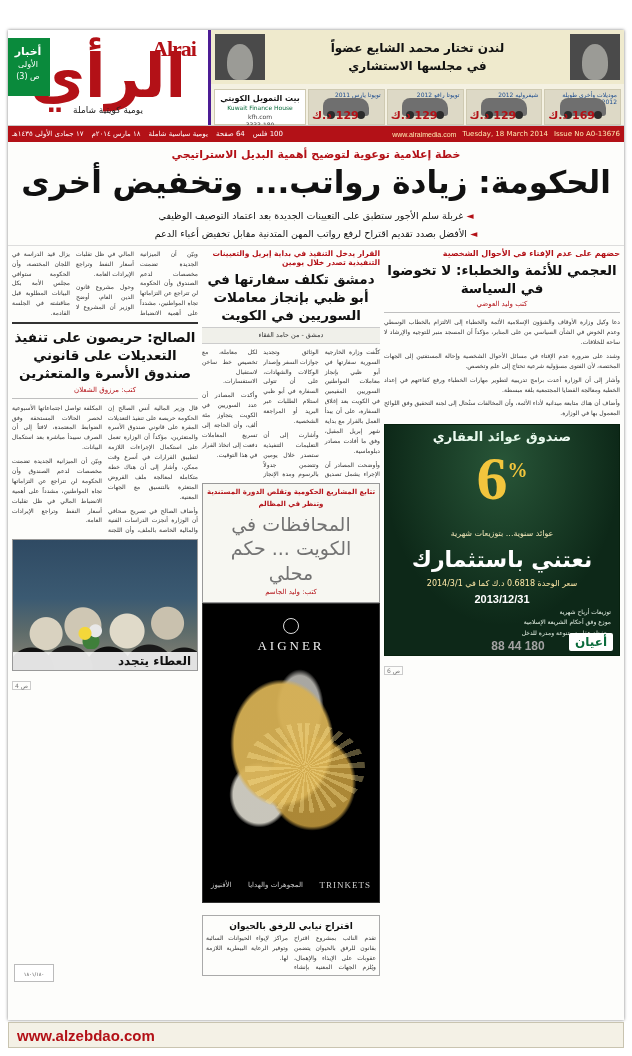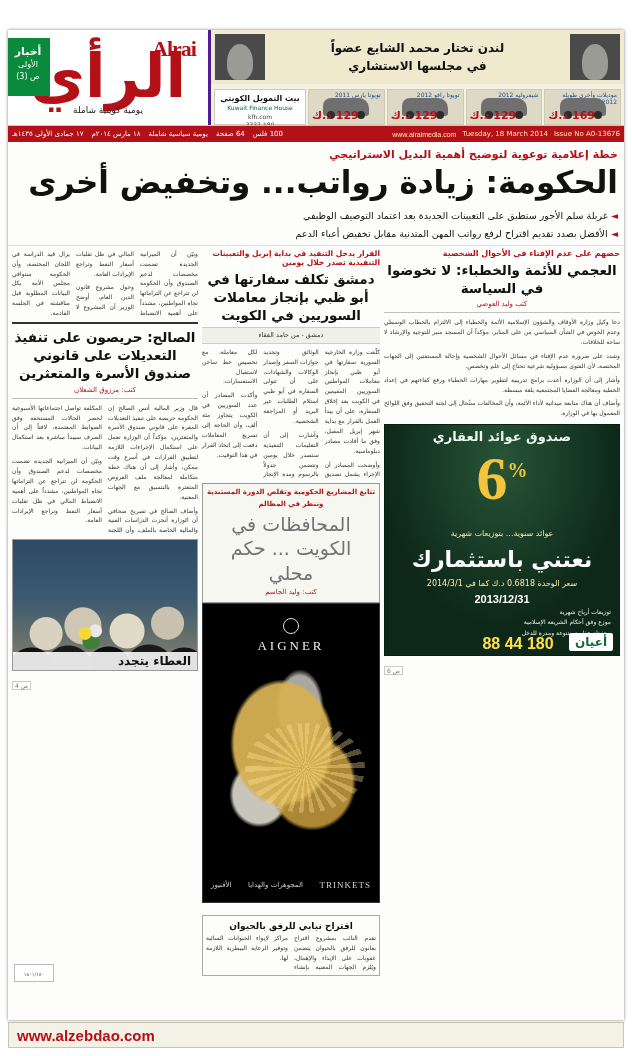--- a/index.html
+++ b/index.html
@@ -101,21 +101,21 @@
   .infobar {
     height:16px; background:#b31117; color:#fff; display:flex; flex-direction:row-reverse;
     align-items:center; font-size:7px; padding:0 4px; justify-content:space-between;
   }
   .infobar .ib-right { display:flex; flex-direction:row-reverse; gap:8px; align-items:center; }
   .infobar .ib-left { display:flex; flex-direction:row-reverse; gap:6px; align-items:center; color:#ffe9b0; }
   .site { font-family:"Liberation Sans", sans-serif; }
 
   
   .lead {
-    padding:4px 6px 2px; text-align:right; border-bottom:1px solid #ddd;
+    padding:4px 6px 2px; text-align:center; border-bottom:1px solid #ddd;
   }
   .kicker { color:#b31117; font-size:11px; font-weight:bold; margin:2px 0 4px; }
   .lead-h1 {
     font-size:31px; font-weight:bold; color:#111; line-height:1.15; margin:2px 0 6px;
   }
   .bullets { font-size:9.5px; color:#111; line-height:1.9; }
   .bullets div { position:relative; }
   .bullets span.b-red { color:#b31117; font-weight:bold; }
 
   
@@ -233,21 +233,21 @@
   }
   .ad-realty .date {
     position:absolute; left:0; right:0; top:168px; text-align:center; font-size:11px;
     font-weight:bold; color:#fff; font-family:"Liberation Sans", sans-serif;
   }
   .ad-realty .bullets2 {
     position:absolute; right:8px; top:182px; font-size:6px; color:#e8f3e8; line-height:1.7; text-align:right;
   }
   .ad-realty .tel {
     position:absolute; left:0; right:0; bottom:2px; text-align:center;
-    font-size:16px; font-weight:bold; color:#fde047; font-family:"Liberation Sans", sans-serif;margin-left:32px;
+    font-size:12px; font-weight:bold; color:#a3a3a3; font-family:"Liberation Sans", sans-serif;margin-left:32px;
   }
   .ad-realty .logo-box {
     position:absolute; right:6px; bottom:4px; background:#fff; color:#0a6b3c;
     font-size:12px; font-weight:bold; padding:2px 6px; border-radius:2px;
   }
   .ad-realty .glow {
     position:absolute; left:-10%; top:-20%; width:120%; height:120%;
     background:radial-gradient(ellipse at 50% 30%, rgba(120,220,150,.25), transparent 60%);
   }
 

